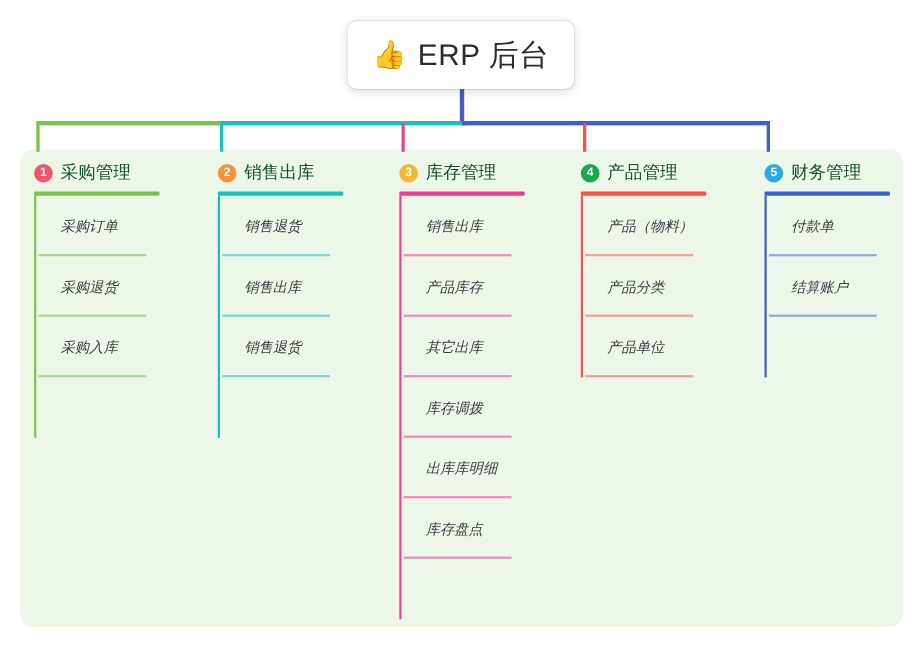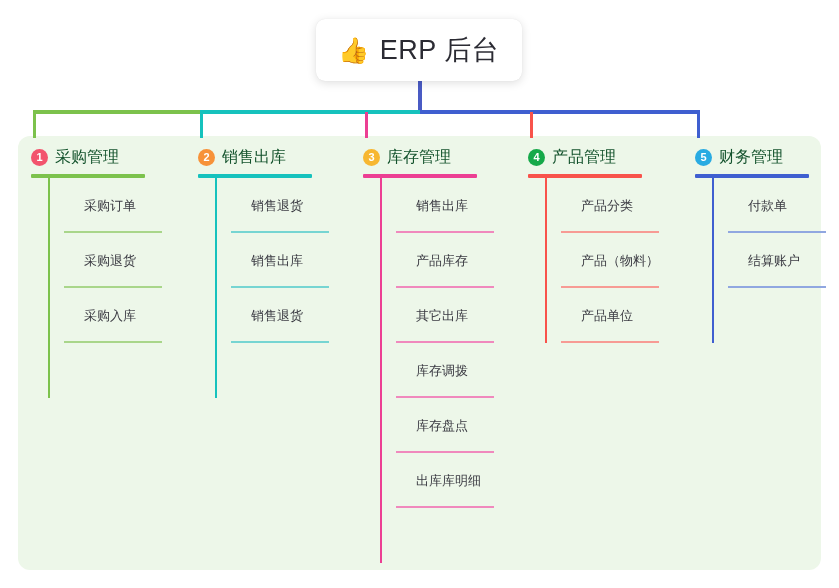--- a/index.html
+++ b/index.html
@@ -66,22 +66,23 @@
     text-align:center;font-weight:bold;
     flex:0 0 auto;
   }
   .col-title{font-size:16px;color:#14532d;}
   .head-rule{
     margin-top:5px;margin-left:11px;
     width:114px;height:4px;border-radius:1px;
   }
   .branch{
     position:relative;
-    margin-left:28px;
-    padding-left:16px;
+    margin-left:11px;
+    padding-left:4px;
+    font-style:italic;
   }
   .spine{
     position:absolute;left:0;top:0;width:2px;
   }
   .leaf{
     position:relative;
     height:55px;
     margin-left:0;
     display:flex;align-items:center;
   }
@@ -183,46 +184,46 @@
           </div>
           <div class="leaf">
             <span class="leaf-label">其它出库</span>
             <div class="leaf-rule" style="background: rgb(240, 137, 189);"></div>
           </div>
           <div class="leaf">
             <span class="leaf-label">库存调拨</span>
             <div class="leaf-rule" style="background: rgb(240, 137, 189);"></div>
           </div>
           <div class="leaf">
+            <span class="leaf-label">出库库明细</span>
+            <div class="leaf-rule" style="background: rgb(240, 137, 189);"></div>
+          </div>
+          <div class="leaf">
             <span class="leaf-label">库存盘点</span>
-            <div class="leaf-rule" style="background: rgb(240, 137, 189);"></div>
-          </div>
-          <div class="leaf">
-            <span class="leaf-label">出库库明细</span>
             <div class="leaf-rule" style="background: rgb(240, 137, 189);"></div>
           </div>
         </div>
       </div>
       <div class="col" style="left: 517px;">
         <div class="col-head">
           <span class="badge" style="background: rgb(22, 169, 74);">4</span>
           <span class="col-title">产品管理</span>
         </div>
         <div class="head-rule" style="background: rgb(248, 83, 75);"></div>
         <div class="branch">
           <div class="spine" style="background: rgb(248, 83, 75); height: 165px;"></div>
           <div class="leaf">
+            <span class="leaf-label">产品（物料）</span>
+            <div class="leaf-rule" style="background: rgb(247, 155, 148);"></div>
+          </div>
+          <div class="leaf">
             <span class="leaf-label">产品分类</span>
             <div class="leaf-rule" style="background: rgb(247, 155, 148);"></div>
           </div>
           <div class="leaf">
-            <span class="leaf-label">产品（物料）</span>
-            <div class="leaf-rule" style="background: rgb(247, 155, 148);"></div>
-          </div>
-          <div class="leaf">
             <span class="leaf-label">产品单位</span>
             <div class="leaf-rule" style="background: rgb(247, 155, 148);"></div>
           </div>
         </div>
       </div>
       <div class="col" style="left: 684px;">
         <div class="col-head">
           <span class="badge" style="background: rgb(41, 171, 226);">5</span>
           <span class="col-title">财务管理</span>
         </div>

